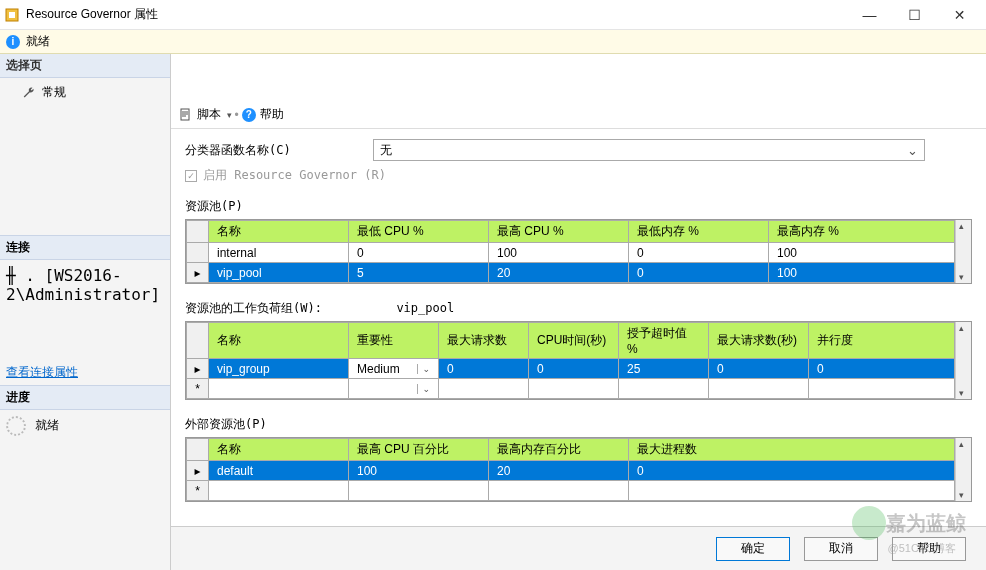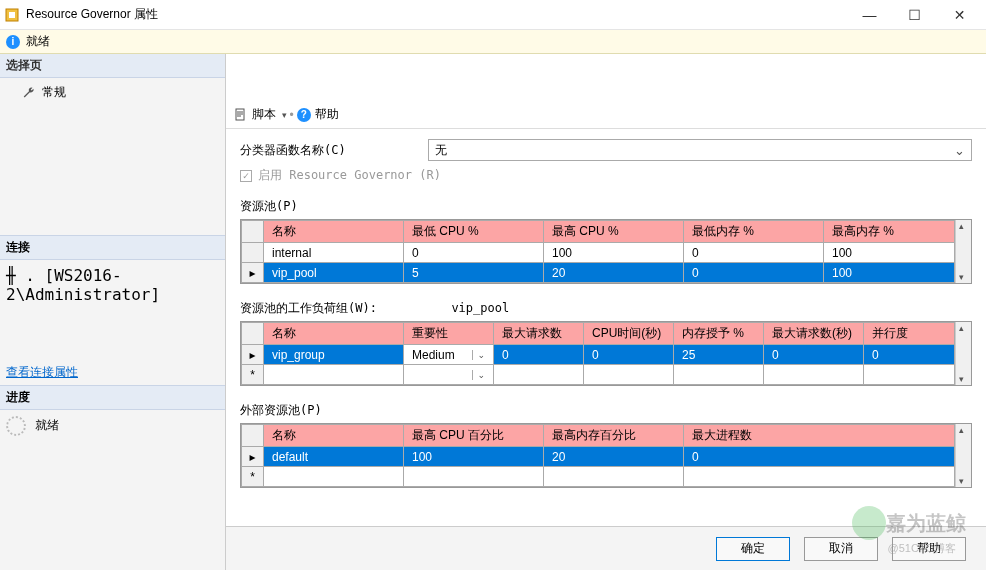--- a/index.html
+++ b/index.html
@@ -5,21 +5,21 @@
 * { box-sizing: border-box; margin: 0; padding: 0; }
 body { font-family: "Microsoft YaHei", SimSun, Arial, sans-serif; font-size: 12px; color: #000; background: #fff; width: 986px; height: 570px; overflow: hidden; position: relative; }
 .titlebar { height: 30px; display: flex; align-items: center; padding: 0 4px; background: #fff; border-bottom: 1px solid #e5e5e5; }
 .title-icon { width: 16px; height: 16px; margin-right: 6px; display:inline-flex; align-items:center; justify-content:center; }
 .title-text { flex: 1; font-size: 12px; }
 .win-btns { display: flex; }
 .win-btn { width: 45px; height: 28px; display:flex; align-items:center; justify-content:center; font-size: 14px; color:#333; }
 .statusbar { height: 24px; background: #fffbe7; border-bottom: 1px solid #e0dcb0; display:flex; align-items:center; padding: 0 6px; }
 .statusbar .info-icon { width:14px; height:14px; border-radius:50%; background:#1e90ff; color:#fff; font-size:10px; display:flex; align-items:center; justify-content:center; margin-right:6px; font-weight:bold; }
 .main { display: flex; height: calc(100% - 30px - 24px); }
-.sidebar { width: 226px; background:#f4f4f4; border-right:1px solid #ccc; display:flex; flex-direction:column; }
+.sidebar { width: 171px; background:#f4f4f4; border-right:1px solid #ccc; display:flex; flex-direction:column; }
 .side-section-title { background:#e4ebf5; border-bottom:1px solid #c9d4e6; padding:3px 6px; font-weight:bold; color:#333; }
 .side-body { padding:4px 22px; flex:0 0 auto; }
 .side-item { display:flex; align-items:center; gap:6px; padding:2px 0; }
 .wrench-icon { width:14px; height:14px; }
 .side-conn { padding:6px; font-family: Consolas, monospace; font-size:16px; }
 .link { color:#0066cc; text-decoration:underline; padding:4px 6px; display:inline-block; }
 .progress-area { padding:6px; }
 .side-label { padding:3px 6px; font-weight:bold; background:#e4ebf5; border-top:1px solid #c9d4e6; border-bottom:1px solid #c9d4e6; }
 .spinner { width:20px; height:20px; border:2px dotted #bbb; border-radius:50%; display:inline-block; vertical-align:middle; margin-right:6px; }
 .content { flex:1; display:flex; flex-direction:column; overflow:hidden; }
@@ -32,21 +32,21 @@
 .form-row { display:flex; align-items:center; margin-bottom:6px; gap:8px; }
 .form-label { width:180px; font-family: SimSun, monospace; }
 .combo { flex:1; height:22px; border:1px solid #aaa; background:#fff; display:flex; align-items:center; padding:0 6px; position:relative; max-width:552px; }
 .combo::after { content:"⌄"; position:absolute; right:6px; color:#555; font-size:13px; }
 .checkbox-row { display:flex; align-items:center; gap:6px; color:#999; margin-bottom:14px; }
 .checkbox { width:12px; height:12px; border:1px solid #aaa; background:#fff; display:flex; align-items:center; justify-content:center; font-size:9px; color:#999; }
 .section-label { font-family: SimSun, monospace; margin:6px 0 4px; }
 .grid-wrap { display:flex; border:1px solid #999; margin-bottom:16px; }
 .grid { border-collapse:collapse; flex:1; background:#fff; }
 .grid th, .grid td { border:1px solid #aaa; padding:2px 8px; text-align:left; height:20px; font-weight:normal; background:#fff; }
-.grid th { background:#fca5a5; }
+.grid th { background:#bef264; }
 .grid .rowhdr { width:22px; background:#f0f0f0; text-align:center; padding:0; }
 .grid .selected td { background:#0078d7; color:#fff; }
 .grid .selected td.rowhdr { background:#f0f0f0; color:#000; }
 .vscroll { width:16px; background:#f0f0f0; border-left:1px solid #ccc; position:relative; }
 .vscroll::before { content:"▴"; position:absolute; top:1px; left:3px; font-size:9px; color:#555; }
 .vscroll::after { content:"▾"; position:absolute; bottom:1px; left:3px; font-size:9px; color:#555; }
 .combo-cell { display:flex; align-items:center; justify-content:space-between; }
 .combo-cell .arrow { font-size:9px; color:#555; border-left:1px solid #aaa; padding-left:4px; }
 .bottombar { height:44px; border-top:1px solid #ccc; display:flex; align-items:center; justify-content:flex-end; padding:0 20px; gap:14px; background:#f4f4f4; }
 .btn { min-width:74px; height:24px; border:1px solid #999; background:#f9f9f9; display:flex; align-items:center; justify-content:center; }
@@ -175,21 +175,21 @@
       </div>
       <div class="grid-wrap">
       <table class="grid">
         <tbody>
               <tr>
           <th class="rowhdr"></th>
           <th style="width:140px">名称</th>
           <th style="width:90px">重要性</th>
           <th style="width:90px">最大请求数</th>
           <th style="width:90px">CPU时间(秒)</th>
-          <th style="width:90px">内存授予 %</th>
+          <th style="width:90px">授予超时值 %</th>
           <th style="width:100px">最大请求数(秒)</th>
           <th>并行度</th>
         </tr>
         <tr class="selected">
           <td class="rowhdr">▸</td>
           <td>vip_group</td>
           <td style="background:#fff;color:#000">
                   <div class="combo-cell">
                     <span>Medium</span>
                     <span class="arrow">⌄</span>

